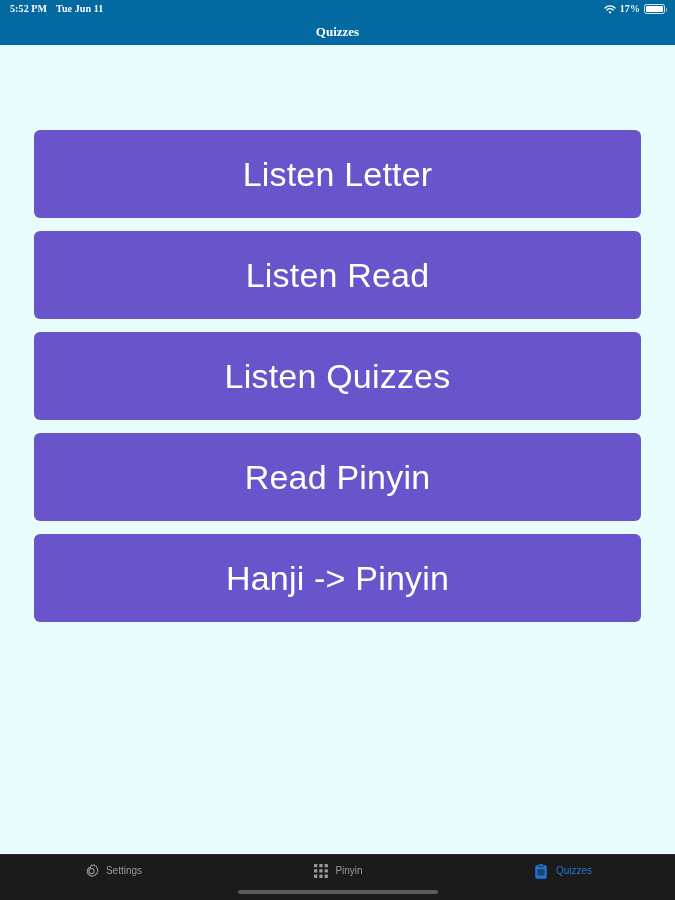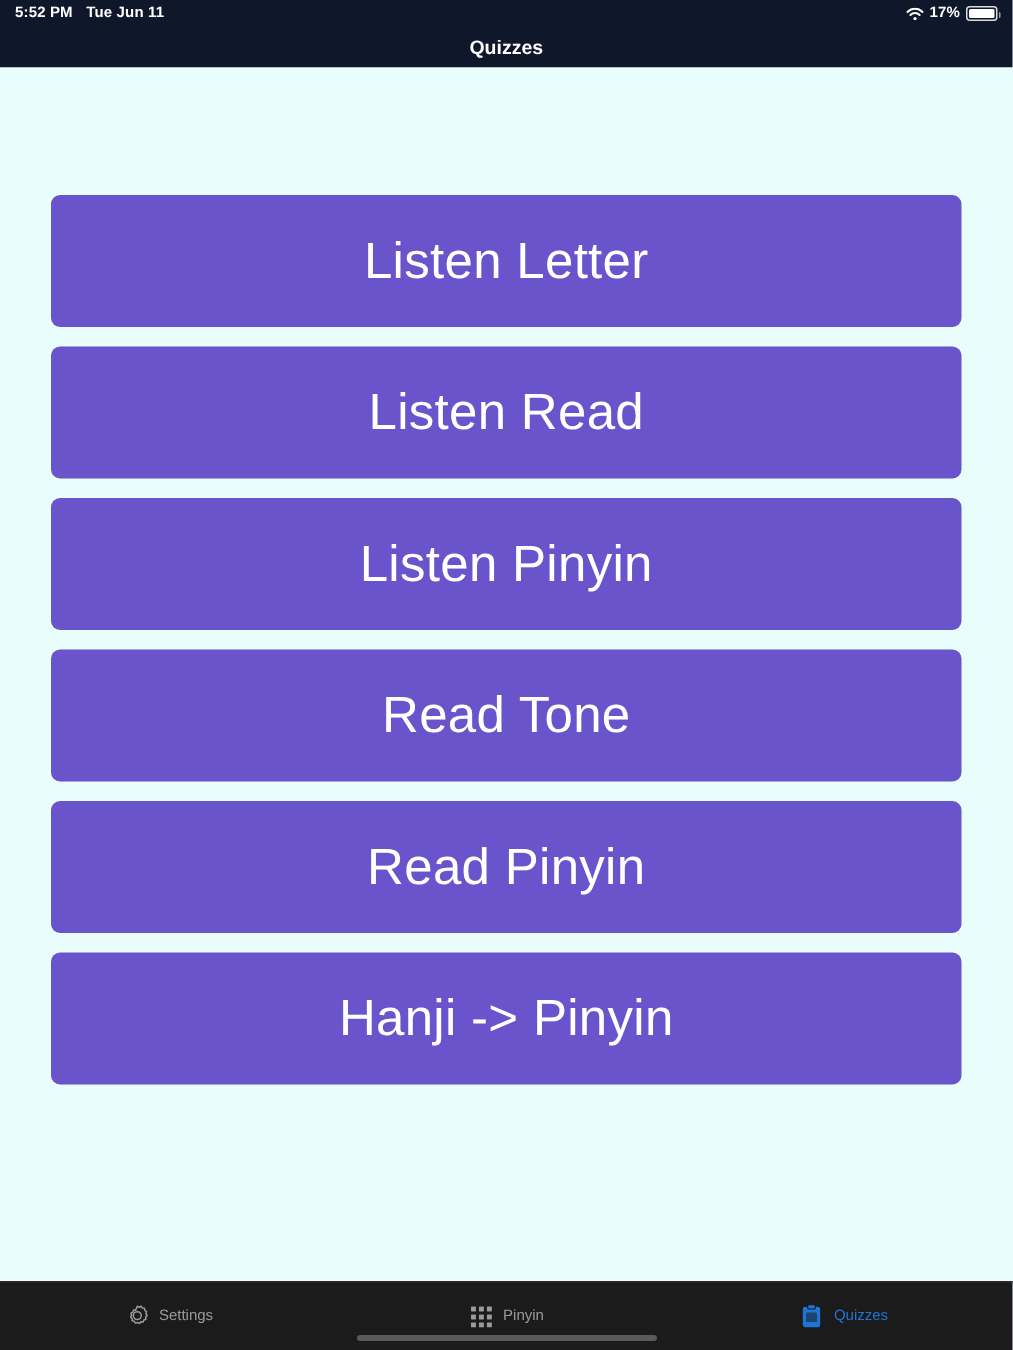--- a/index.html
+++ b/index.html
@@ -18,25 +18,26 @@
     position: relative;
     width: 675px;
     height: 900px;
     display: flex;
     flex-direction: column;
     background: #eafdfd;
   }
 
   
   .topbar {
-    background: #0f172a;
+    background: #0369a1;
     height: 45px;
     flex: 0 0 45px;
     position: relative;
     color: #ffffff;
+    font-family: Liberation Serif, serif;
   }
   .statusbar {
     position: absolute;
     top: 0; left: 0; right: 0;
     height: 18px;
     display: flex;
     align-items: center;
     justify-content: space-between;
     padding: 0 10px;
     box-sizing: border-box;
@@ -136,21 +137,21 @@
     font-family: "Liberation Sans", sans-serif;
     padding: 0;
   }
 
   
   .tabbar {
     flex: 0 0 45px;
     height: 45px;
     background: #1b1b1b;
     display: flex;
-    align-items: center;
+    align-items: flex-start;
     position: relative;
     border-top: 0.5px solid #2a2a2a;
   }
   .tab-item {
     flex: 1 1 0;
     display: flex;
     flex-direction: row;
     align-items: center;
     justify-content: center;
     gap: 6px;
@@ -218,22 +219,21 @@
       </div>
     </div>
 
     <div class="navbar-title">Quizzes</div>
   </div>
 
   <div class="content">
     <div class="quiz-list">
       <button class="quiz-button">Listen Letter</button>
       <button class="quiz-button">Listen Read</button>
-      <button class="quiz-button">Listen Pinyin</button>
-      <button class="quiz-button">Read Tone</button>
+      <button class="quiz-button">Listen Quizzes</button>
       <button class="quiz-button">Read Pinyin</button>
       <button class="quiz-button">Hanji -&gt; Pinyin</button>
     </div>
   </div>
 
   <div class="tabbar">
 
     <div class="tab-item">
       <span class="tab-icon">
         <svg width="17" height="17" viewBox="0 0 20 20" fill="none">

